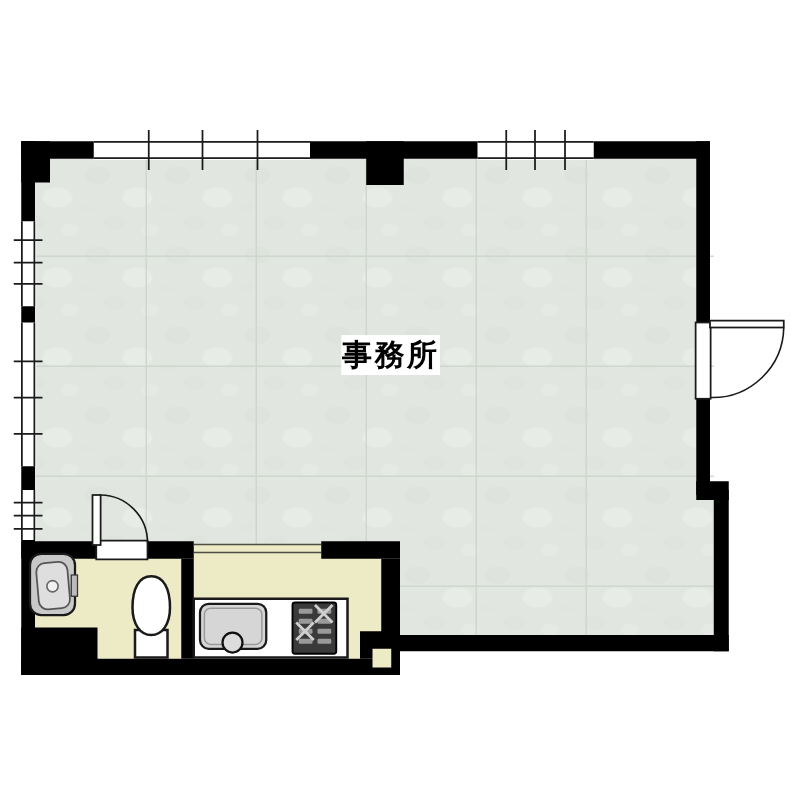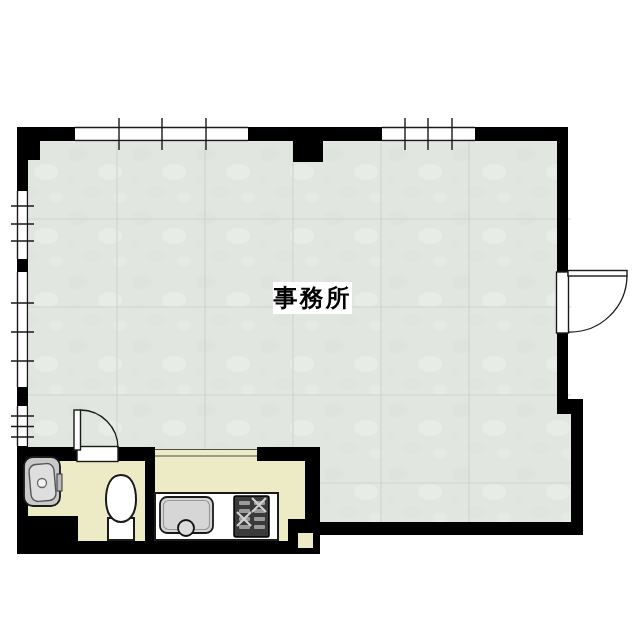--- a/index.html
+++ b/index.html
@@ -1,17 +1,17 @@
 <!DOCTYPE html>
 <html style="--page-bg: #ffffff; --wall: #000000; --line: #1a1a1a; --main-floor: #e1e6e0; --main-floor-seam: #ccd5cc; --service-floor: #edeac6; --fixture-fill: #ffffff; --sink-gray: #d6d6d6; --basin-gray: #c9c9c9; --stove-dark: #3a3a3a; --stove-detail: #9a9a9a; --label-bg: #ffffff; --label-text: #000000;"><head>
 <meta charset="utf-8">
 <style>
   html,body{margin:0;padding:0;background:#fff;}
   .canvas{
-    width:640px;height:568px;position:relative;margin:14px auto;
+    width:640px;height:568px;position:relative;margin:0 auto;
     background:var(--page-bg,#fff);
     font-family:"Liberation Sans", sans-serif;
   }
   svg{display:block}
   .wall{fill:var(--wall,#000);}
   .floor-main{fill:var(--main-floor,#e1e6e0);}
   .floor-service{fill:var(--service-floor,#edeac6);}
   .seam{stroke:var(--main-floor-seam,#ccd5cc);stroke-width:1.2;fill:none;opacity:.9;}
   .win-fill{fill:#ffffff;}
   .win-line{stroke:var(--line,#1a1a1a);stroke-width:1.4;fill:none;}

